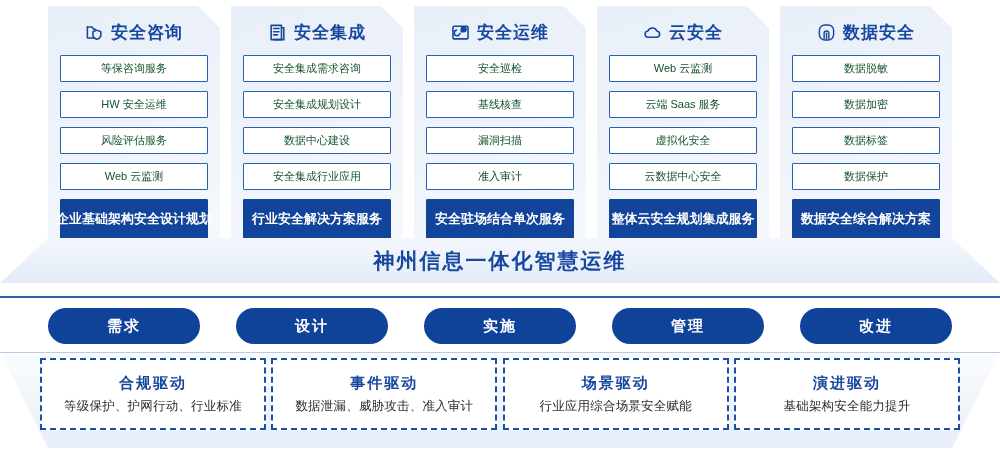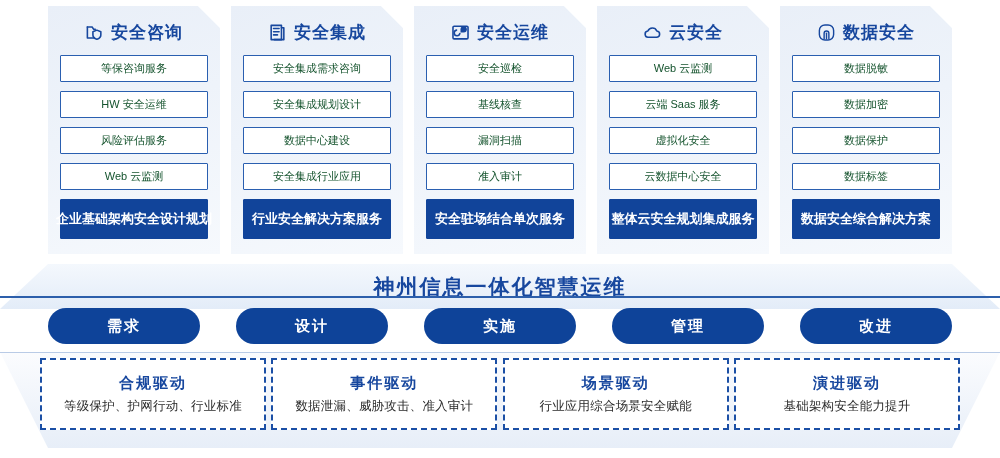--- a/index.html
+++ b/index.html
@@ -57,21 +57,21 @@
     height:38px;margin-bottom:0;margin-top:2px;
     background:#11449a;border:1px solid #11449a;
     color:#ffffff;font-weight:bold;font-size:13px;
     line-height:16px;
     text-align:center;
   }
   .item.footer span{display:block;}
 
   
   #banner{
-    position:absolute;left:0;top:264px;width:1000px;height:45px;
+    position:absolute;left:0;top:238px;width:1000px;height:45px;
     background:linear-gradient(180deg,#f4f8fd 0%,#e3ecf8 100%);
     -webkit-clip-path:polygon(48px 0, 952px 0, 1000px 100%, 0 100%);
     clip-path:polygon(48px 0, 952px 0, 1000px 100%, 0 100%);
     display:flex;align-items:center;justify-content:center;
   }
   #banner-line{
     position:absolute;left:0;top:296px;width:1000px;height:2px;
     background:#2d5fab;
   }
   #banner .btxt{
@@ -217,22 +217,22 @@
           <svg viewBox="0 0 24 24" fill="none" stroke="#17479e" stroke-width="1.8" stroke-linejoin="round" stroke-linecap="round">
             <rect x="3" y="2.5" width="18" height="19" rx="7"></rect>
             <path d="M9 20v-7a3 3 0 0 1 6 0v7"></path>
             <path d="M12 20v-7"></path>
           </svg>
         </span>
         <span class="ttl">数据安全</span>
       </div>
       <div class="item">数据脱敏</div>
       <div class="item">数据加密</div>
+      <div class="item">数据标签</div>
       <div class="item">数据保护</div>
-      <div class="item">数据标签</div>
       <div class="item footer">
         <span>数据安全综合</span>
         <span>解决方案</span>
       </div>
     </div>
 
   </div>
 
   <div id="banner">
     <span class="btxt">神州信息一体化智慧运维</span>

